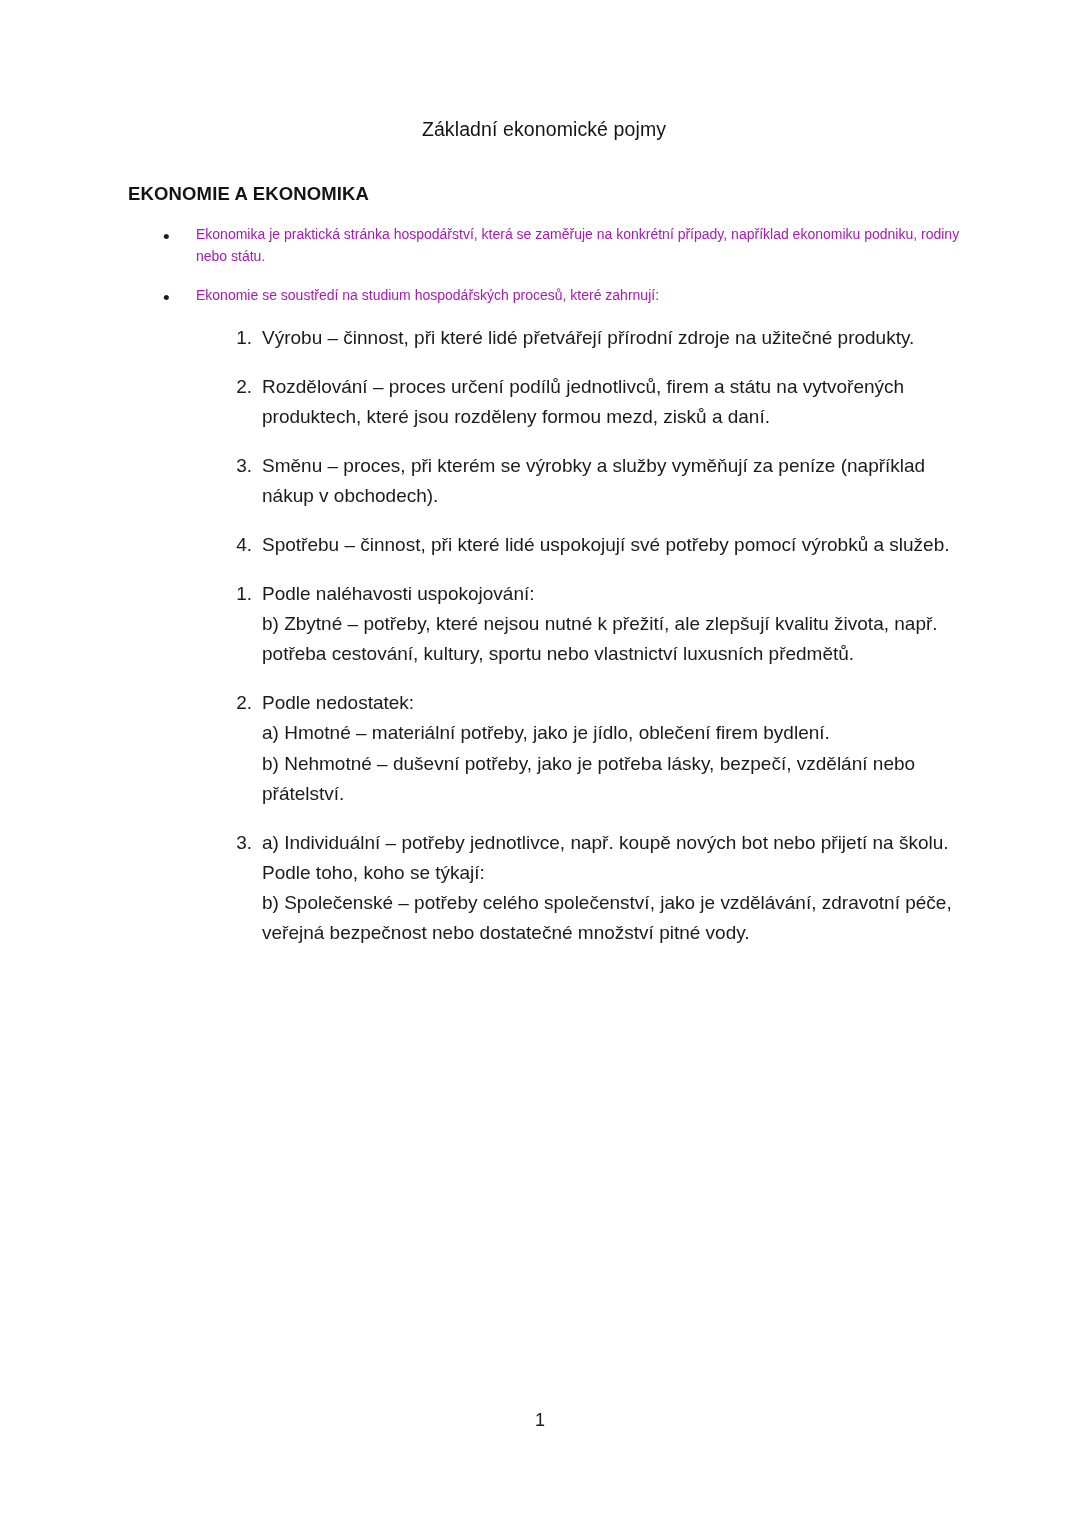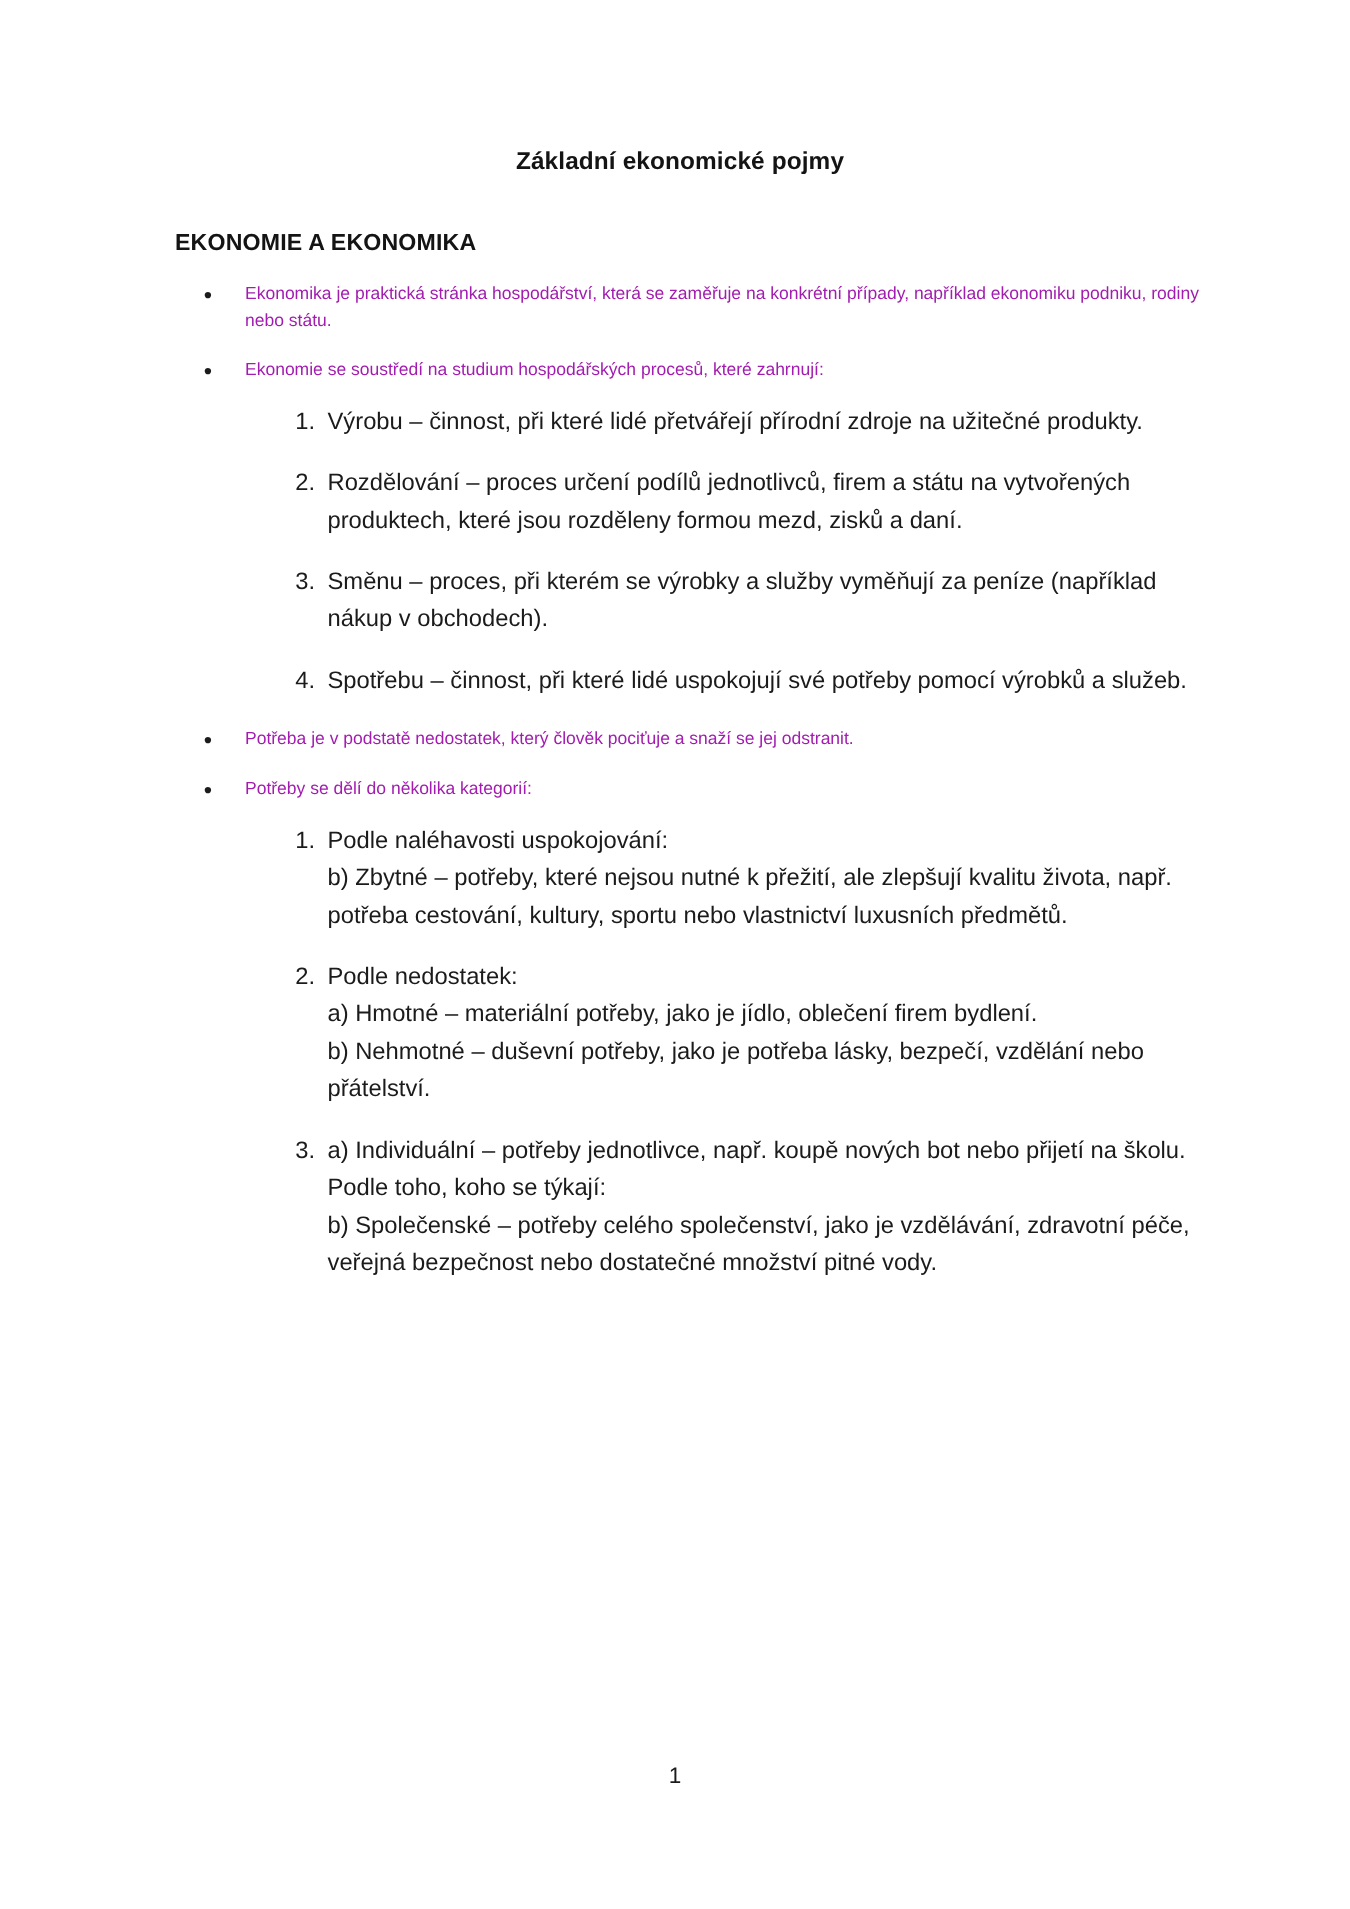--- a/index.html
+++ b/index.html
@@ -17,30 +17,30 @@
   .page {
     position: relative;
     width: 1080px;
     min-height: 1527px;
     box-sizing: border-box;
     padding: 118px 120px 60px 128px;
   }
   .doc-title {
     text-align: center;
     font-size: 19.5px;
-    font-weight: bold;
+    font-weight: normal;
     letter-spacing: 0.1px;
     margin: 0 0 42px 0;
     color: #141414;
   }
   .section-heading {
     font-size: 18.5px;
     font-weight: bold;
     letter-spacing: 0.15px;
-    margin: 0 0 18px 12px;
+    margin: 0 0 18px 0;
     color: #141414;
   }
   .section-heading.second {
     margin-top: 36px;
   }
   ul.bullets {
     list-style: none;
     margin: 0;
     padding: 0;
   }
@@ -125,24 +125,20 @@
       <span class="num">3.</span>
       <span class="sub-line">Směnu – proces, při kterém se výrobky a služby vyměňují za peníze (například nákup v obchodech).</span>
     </li>
     <li>
       <span class="num">4.</span>
       <span class="sub-line">Spotřebu – činnost, při které lidé uspokojují své potřeby pomocí výrobků a služeb.</span>
     </li>
   </ol>
 
 
-  <ul class="bullets">
-    <li>Potřeba je v podstatě nedostatek, který člověk pociťuje a snaží se jej odstranit.</li>
-    <li class="tight">Potřeby se dělí do několika kategorií:</li>
-  </ul>
 
   <ol class="numbers">
     <li>
       <span class="num">1.</span>
       <span class="sub-line">Podle naléhavosti uspokojování:</span>
       <span class="sub-line">b) Zbytné – potřeby, které nejsou nutné k přežití, ale zlepšují kvalitu života, např. potřeba cestování, kultury, sportu nebo vlastnictví luxusních předmětů.</span>
     </li>
     <li>
       <span class="num">2.</span>
       <span class="sub-line">Podle nedostatek:</span>

